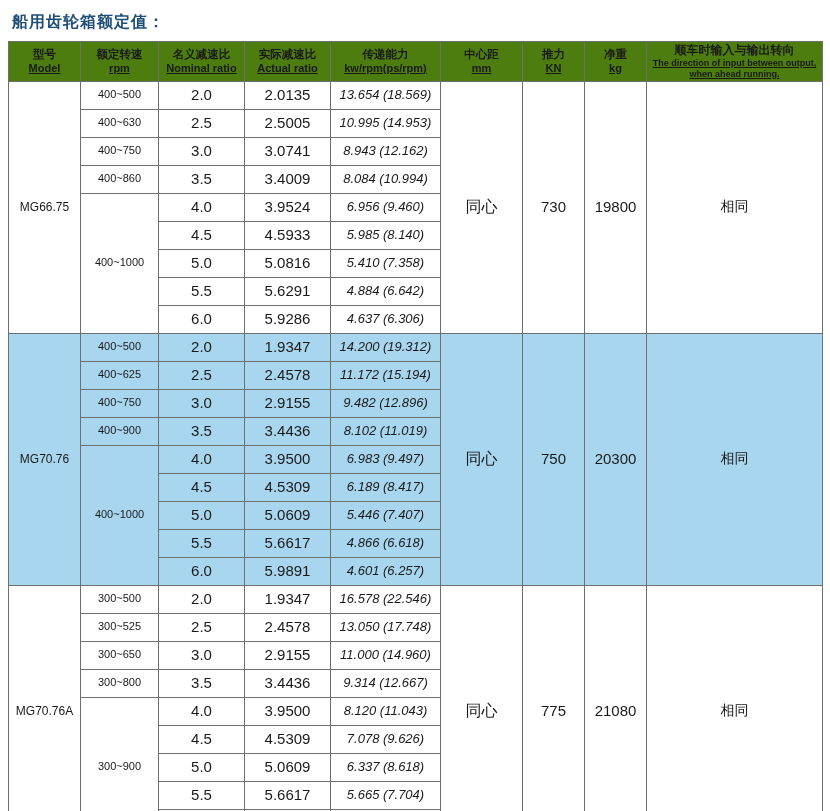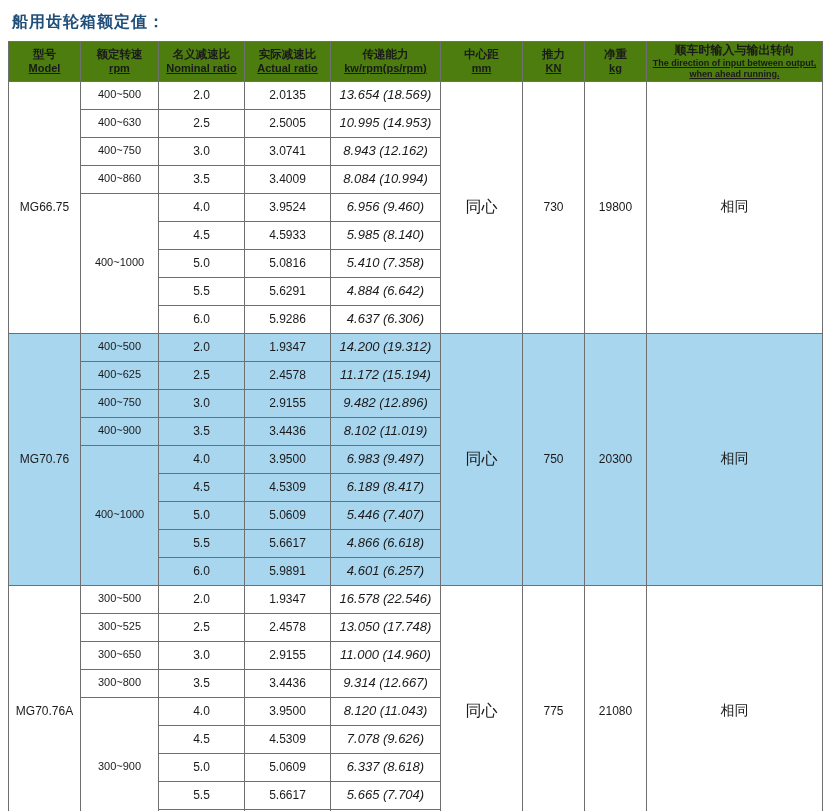--- a/index.html
+++ b/index.html
@@ -38,21 +38,21 @@
   }
   thead th .cn{display:block;font-size:11.5px;}
   thead th .en{display:block;font-size:11px;text-decoration:underline;}
   thead th.note .cn{font-size:12px;}
   thead th.note .en{font-size:9px;line-height:1.2;}
   tbody td{height:25px;}
   .band-a td{background:#ffffff;}
   .band-b td{background:#a8d6ef;}
   .model-cell{font-size:12px;margin-top:24px;}
   .rpm-cell{font-size:11px;}
-  .num{font-size:12px;}
+  .num{font-size:15px;}
   .cap{font-size:13px;font-style:italic;}
   .center-dist{font-size:16px;}
   .same{font-size:14px;}
   .thick-top td{border-top:2px solid #4a4a4a;}
   col.c-model{width:72px;}
   col.c-rpm{width:78px;}
   col.c-nom{width:86px;}
   col.c-act{width:86px;}
   col.c-cap{width:110px;}
   col.c-cd{width:82px;}

